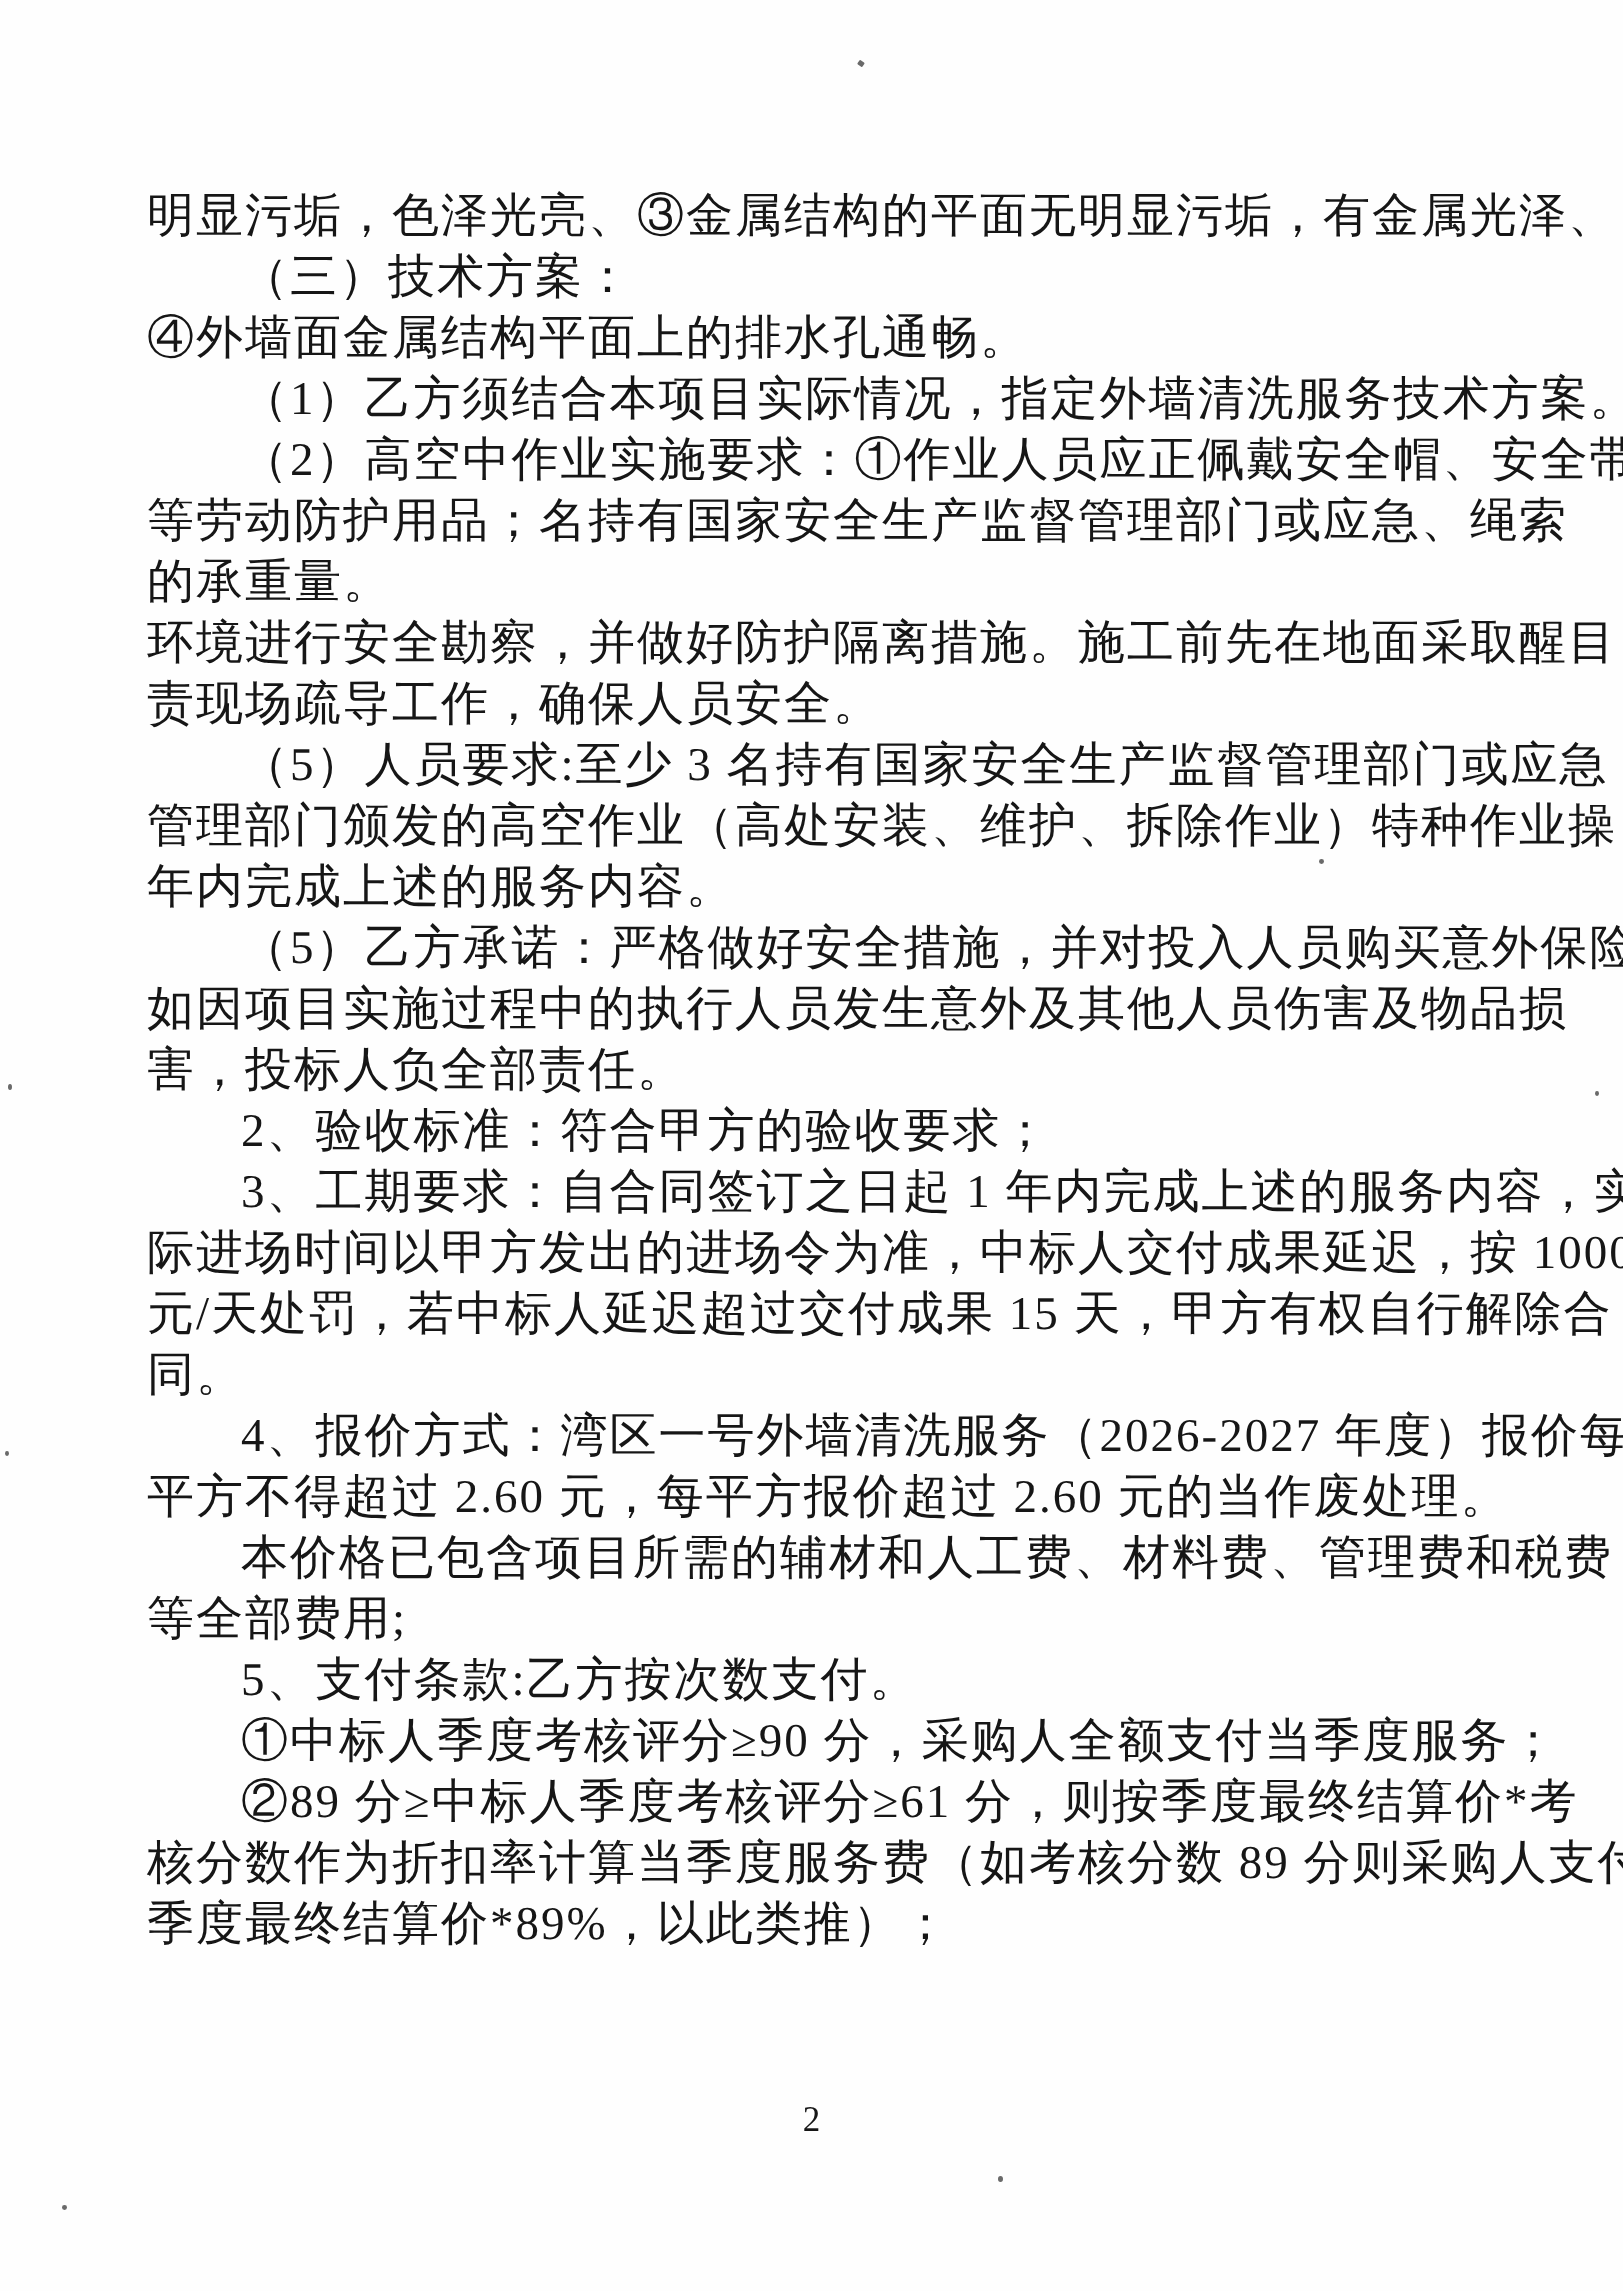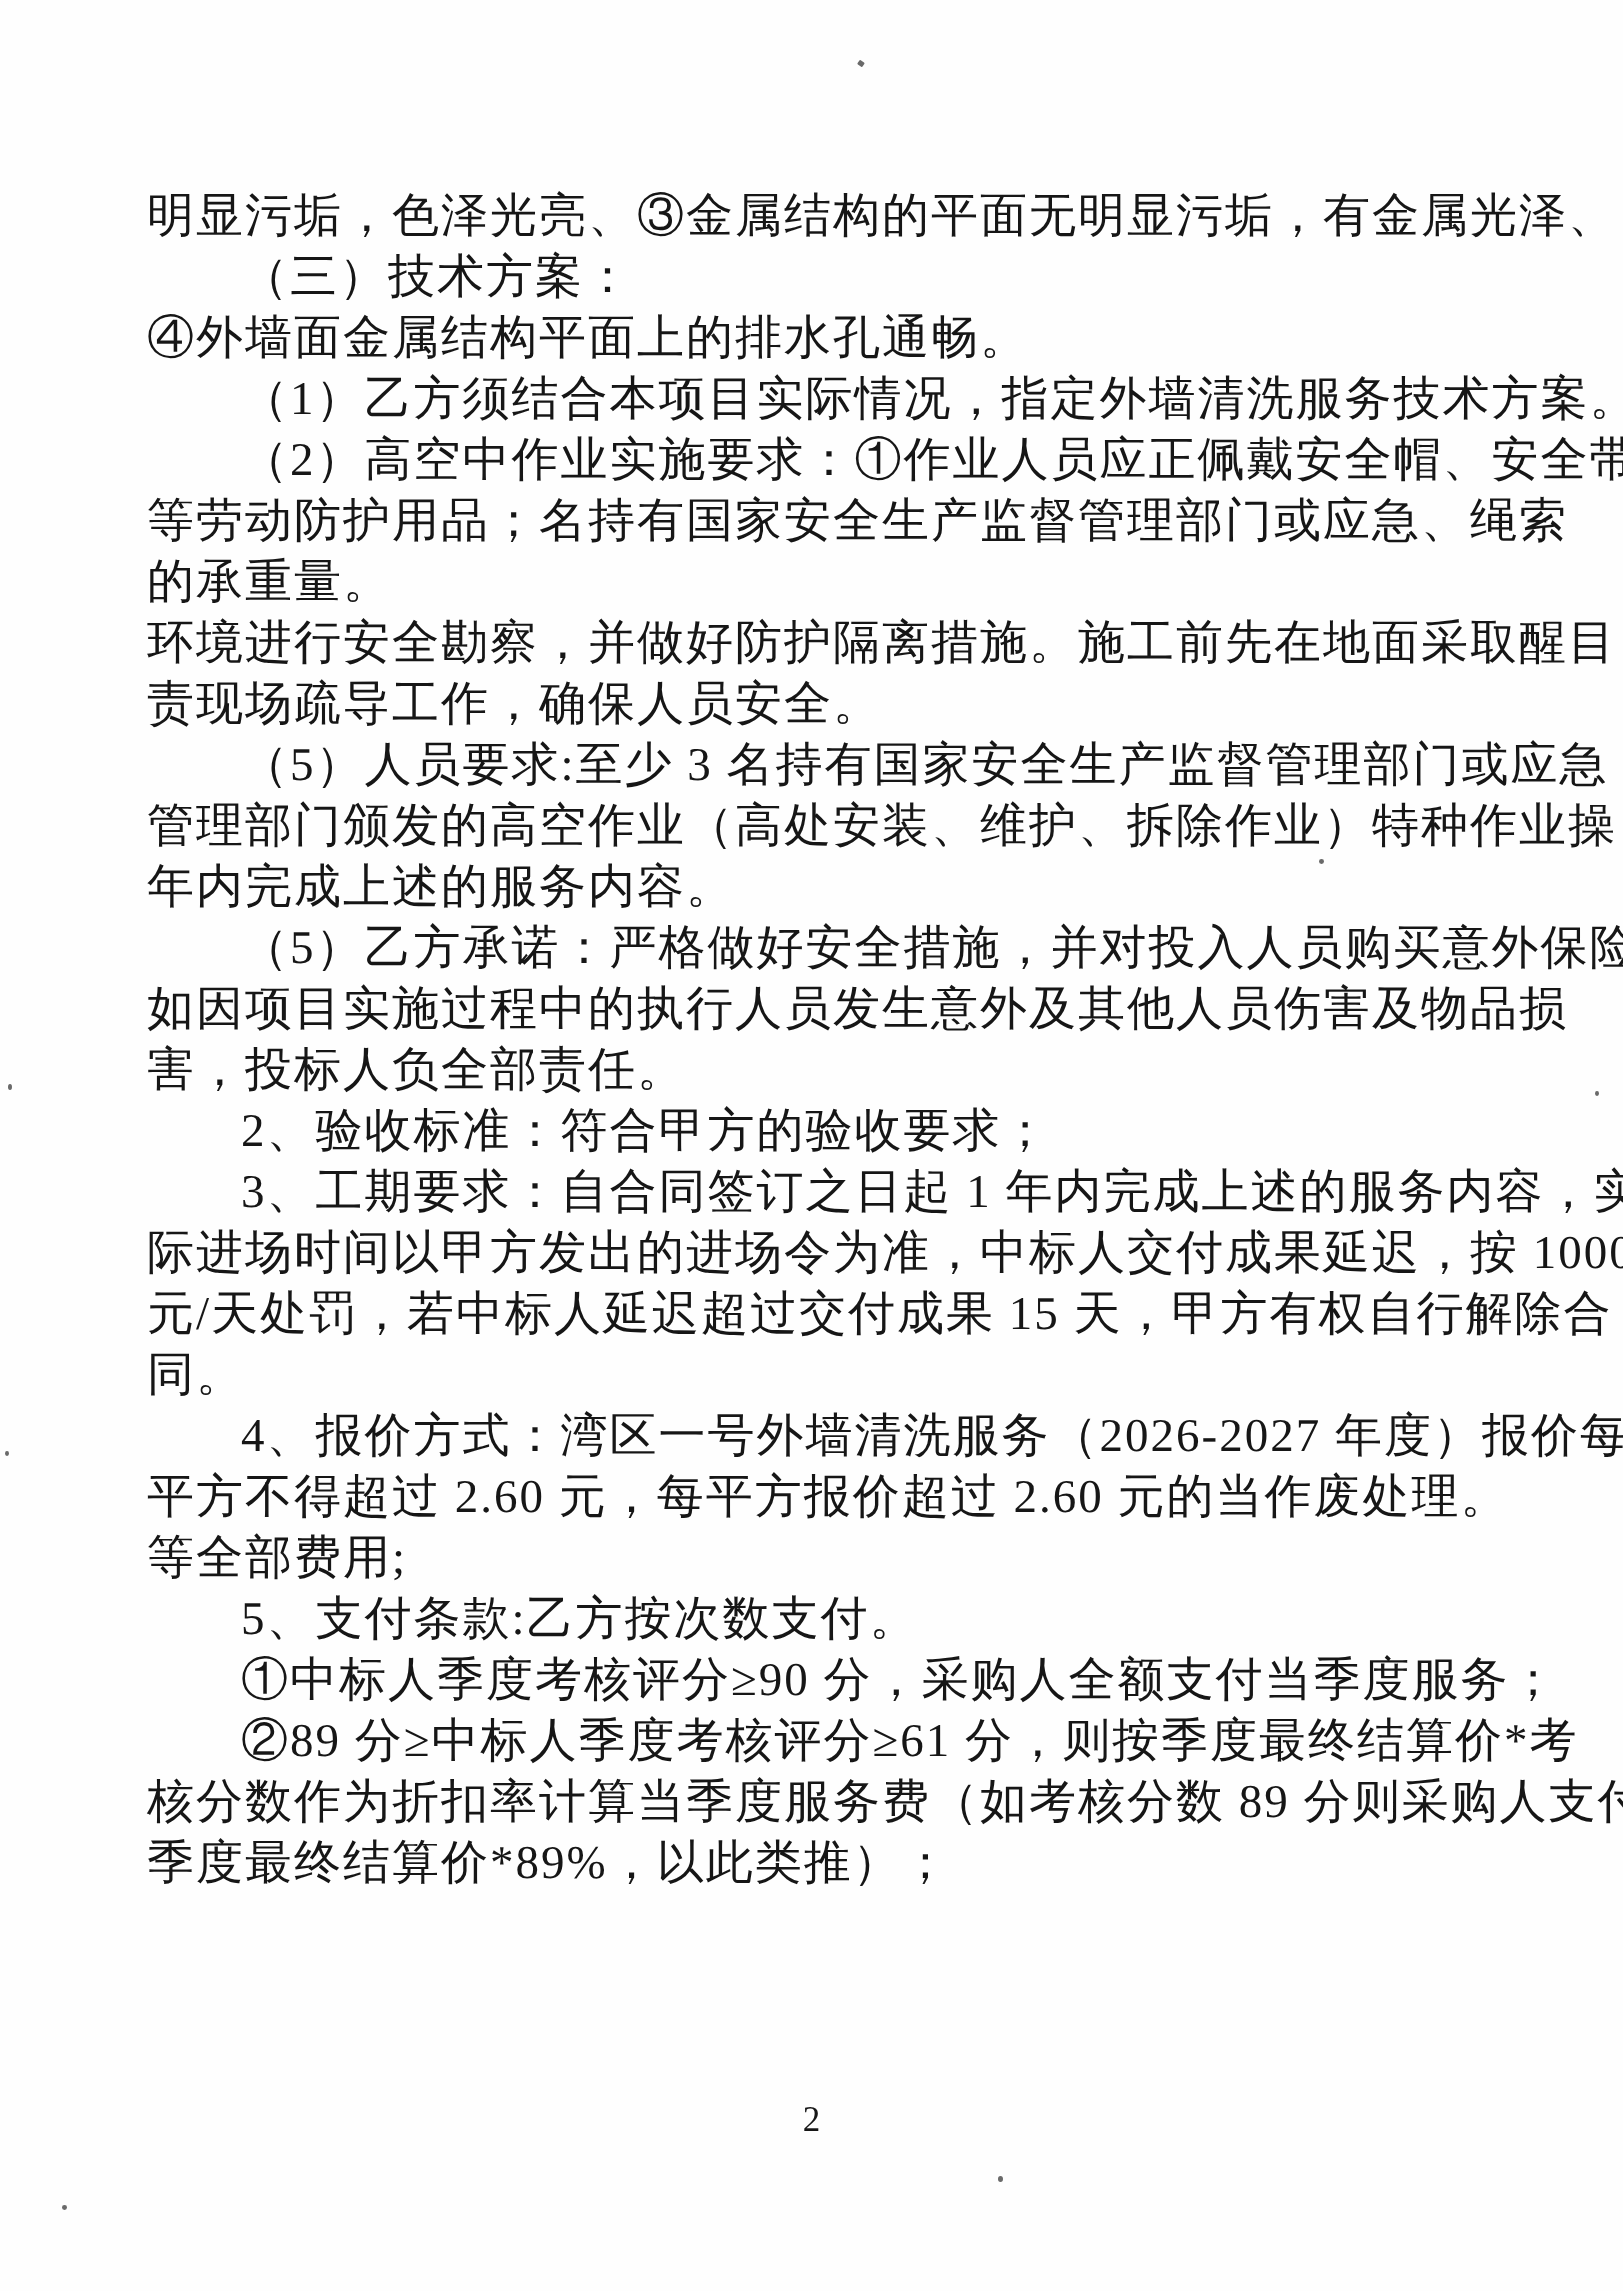--- a/index.html
+++ b/index.html
@@ -75,20 +75,21 @@
       <div class="line indent">（5）乙方承诺：严格做好安全措施，并对投入人员购买意外保险，</div>
       <div class="line">如因项目实施过程中的执行人员发生意外及其他人员伤害及物品损</div>
       <div class="line">害，投标人负全部责任。</div>
       <div class="line indent">2、验收标准：符合甲方的验收要求；</div>
       <div class="line indent">3、工期要求：自合同签订之日起 1 年内完成上述的服务内容，实</div>
       <div class="line">际进场时间以甲方发出的进场令为准，中标人交付成果延迟，按 1000</div>
       <div class="line">元/天处罚，若中标人延迟超过交付成果 15 天，甲方有权自行解除合</div>
       <div class="line">同。</div>
       <div class="line indent">4、报价方式：湾区一号外墙清洗服务（2026-2027 年度）报价每</div>
       <div class="line">平方不得超过 2.60 元，每平方报价超过 2.60 元的当作废处理。</div>
+      <div class="line indent">本价格已包含项目所需的辅材和人工费、材料费、管理费和税费</div>
       <div class="line">等全部费用;</div>
       <div class="line indent">5、支付条款:乙方按次数支付。</div>
       <div class="line indent">①中标人季度考核评分≥90 分，采购人全额支付当季度服务；</div>
       <div class="line indent">②89 分≥中标人季度考核评分≥61 分，则按季度最终结算价*考</div>
       <div class="line">核分数作为折扣率计算当季度服务费（如考核分数 89 分则采购人支付</div>
       <div class="line">季度最终结算价*89%，以此类推）；</div>
     </div>
   <div class="page-number">2</div>
   <div class="speck s1"></div>
   <div class="speck s2"></div>

